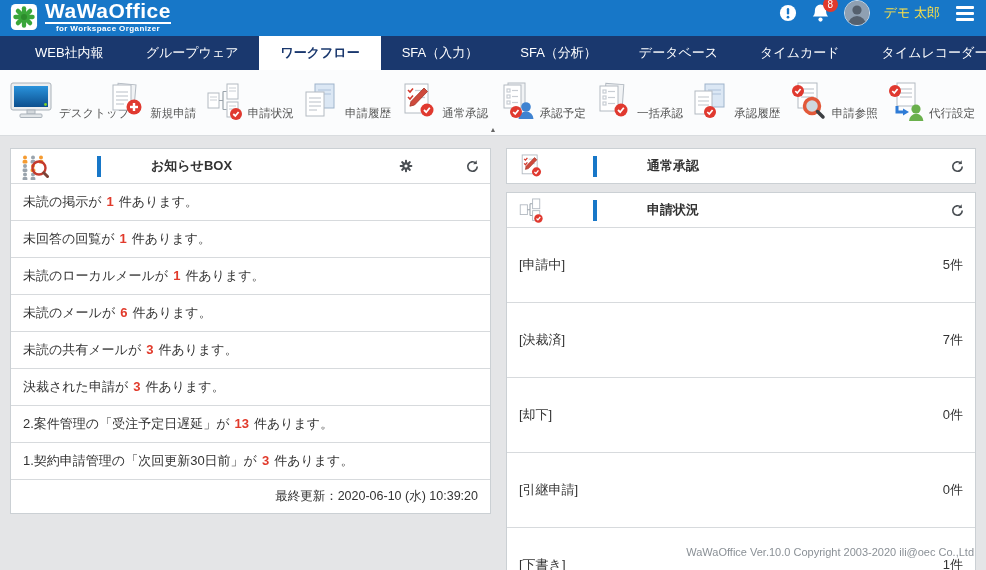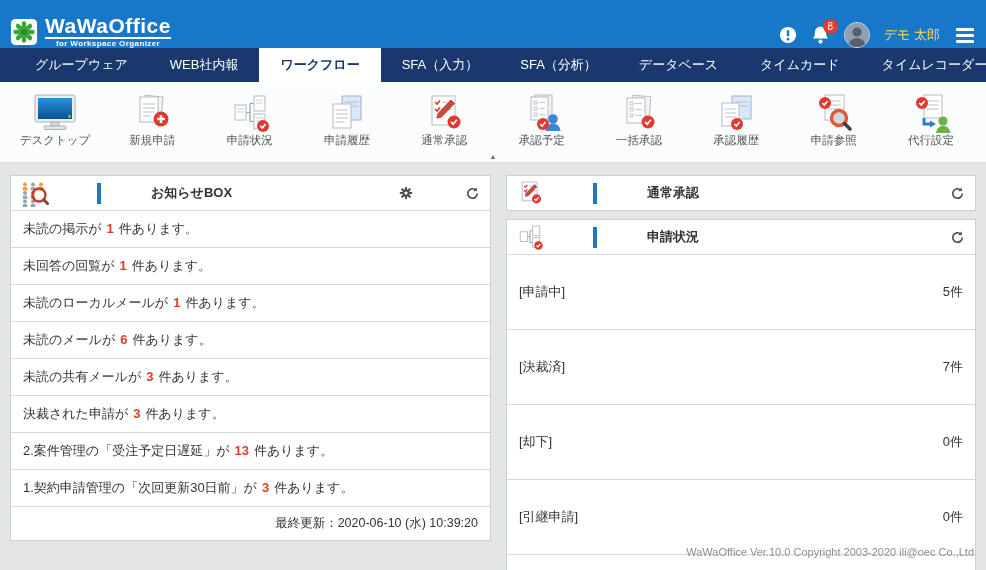--- a/index.html
+++ b/index.html
@@ -8,41 +8,41 @@
   }
   *{box-sizing:border-box;}
   html,body{margin:0;padding:0;}
   body{
     width:986px;height:570px;overflow:hidden;position:relative;
     background:#e4e5e7;
     font-family:"Liberation Sans","DejaVu Sans",sans-serif;
     -webkit-font-smoothing:antialiased;
   }
   
-  .topbar{height:48px;background:var(--topbar);display:flex;align-items:flex-end;padding:0 10px;}
+  .topbar{height:36px;background:var(--topbar);display:flex;align-items:flex-start;padding:0 10px;}
   .logo{display:flex;align-items:center;gap:7px;}
   .logo-txt{display:flex;flex-direction:column;line-height:1;}
   .logo-title{color:#fff;font-weight:bold;font-size:21px;letter-spacing:.5px;}
   .logo-sub{color:#fff;font-size:8px;font-weight:bold;letter-spacing:.4px;border-top:2px solid #fff;margin-top:1px;padding-top:1px;text-align:center;}
   .top-right{margin-left:auto;display:flex;align-items:center;gap:14px;}
   .icon-btn{position:relative;display:flex;align-items:center;justify-content:center;cursor:pointer;}
   .badge{position:absolute;top:-6px;right:-8px;background:#e23a2b;color:#fff;border-radius:50%;
          min-width:15px;height:15px;font-size:10px;line-height:15px;text-align:center;padding:0 2px;}
   .avatar{width:26px;height:26px;border-radius:50%;overflow:hidden;border:1px solid #cfe0f0;background:#7d8da0;}
   .user-name{color:#fde047;font-size:13px;}
   .hamburger{display:flex;flex-direction:column;gap:3px;cursor:pointer;padding:2px;}
   .hamburger span{display:block;width:18px;height:3px;background:#fff;border-radius:1px;}
   
   .navbar{height:34px;background:var(--navbar);display:flex;align-items:stretch;padding-left:14px;}
   .nav-tab{color:#fff;font-size:13px;display:flex;align-items:center;padding:0 21px;cursor:pointer;white-space:nowrap;}
   .nav-tab.active{background:#fff;color:var(--navbar);font-weight:bold;}
   
   .toolbar-wrap{background:#fbfcfd;border-bottom:1px solid #d9dcdf;}
   .toolbar{display:flex;justify-content:space-between;padding:9px 8px 0;}
-  .tb-item{width:94px;display:flex;flex-direction:column;align-items:center;cursor:pointer;}
+  .tb-item{width:94px;display:flex;align-items:flex-end;gap:5px;cursor:pointer;}
   .tb-ico{height:42px;display:flex;align-items:flex-end;justify-content:center;}
   .tb-label{font-size:11.5px;color:#555;white-space:nowrap;}
   .caret-row{text-align:center;height:14px;line-height:12px;cursor:pointer;}
   .caret-row span{font-size:7px;color:#666;}
   
   .content{display:flex;gap:15px;padding:12px 10px 0;}
   .col-left{width:481px;}
   .col-right{width:470px;}
   .panel{background:#fff;border:1px solid var(--border);}
   .panel + .panel{margin-top:8px;}
@@ -104,22 +104,22 @@
     <span class="user-name">デモ 太郎</span>
     <div class="hamburger">
         <span></span>
         <span></span>
         <span></span>
       </div>
   </div>
 </div>
 
 <div class="navbar">
+  <div class="nav-tab">WEB社内報</div>
   <div class="nav-tab">グループウェア</div>
-  <div class="nav-tab">WEB社内報</div>
   <div class="nav-tab active">ワークフロー</div>
   <div class="nav-tab">SFA（入力）</div>
   <div class="nav-tab">SFA（分析）</div>
   <div class="nav-tab">データベース</div>
   <div class="nav-tab">タイムカード</div>
   <div class="nav-tab">タイムレコーダー</div>
 </div>
 
 <div class="toolbar-wrap">
   <div class="toolbar">

